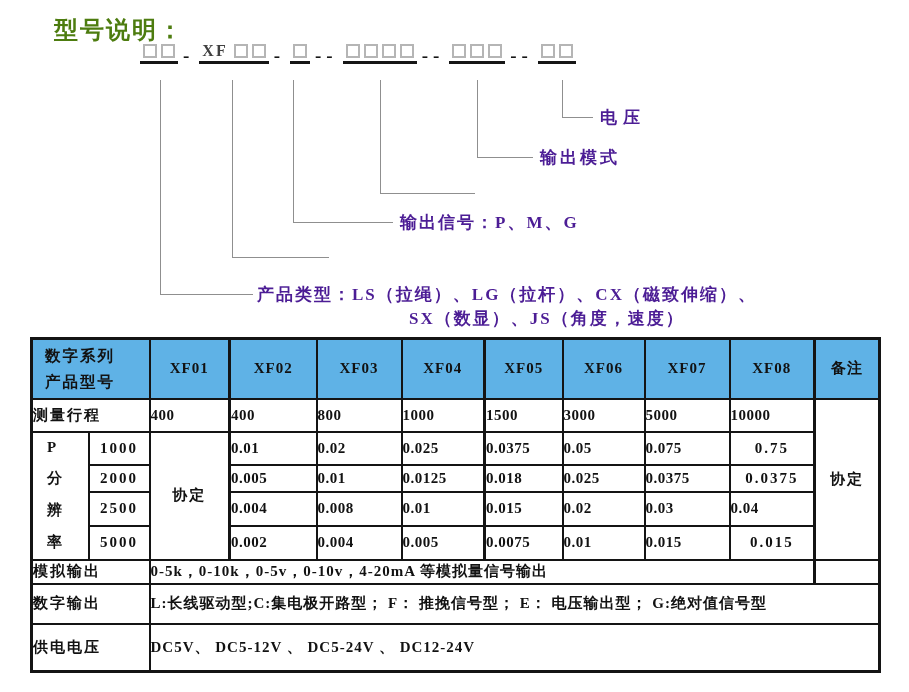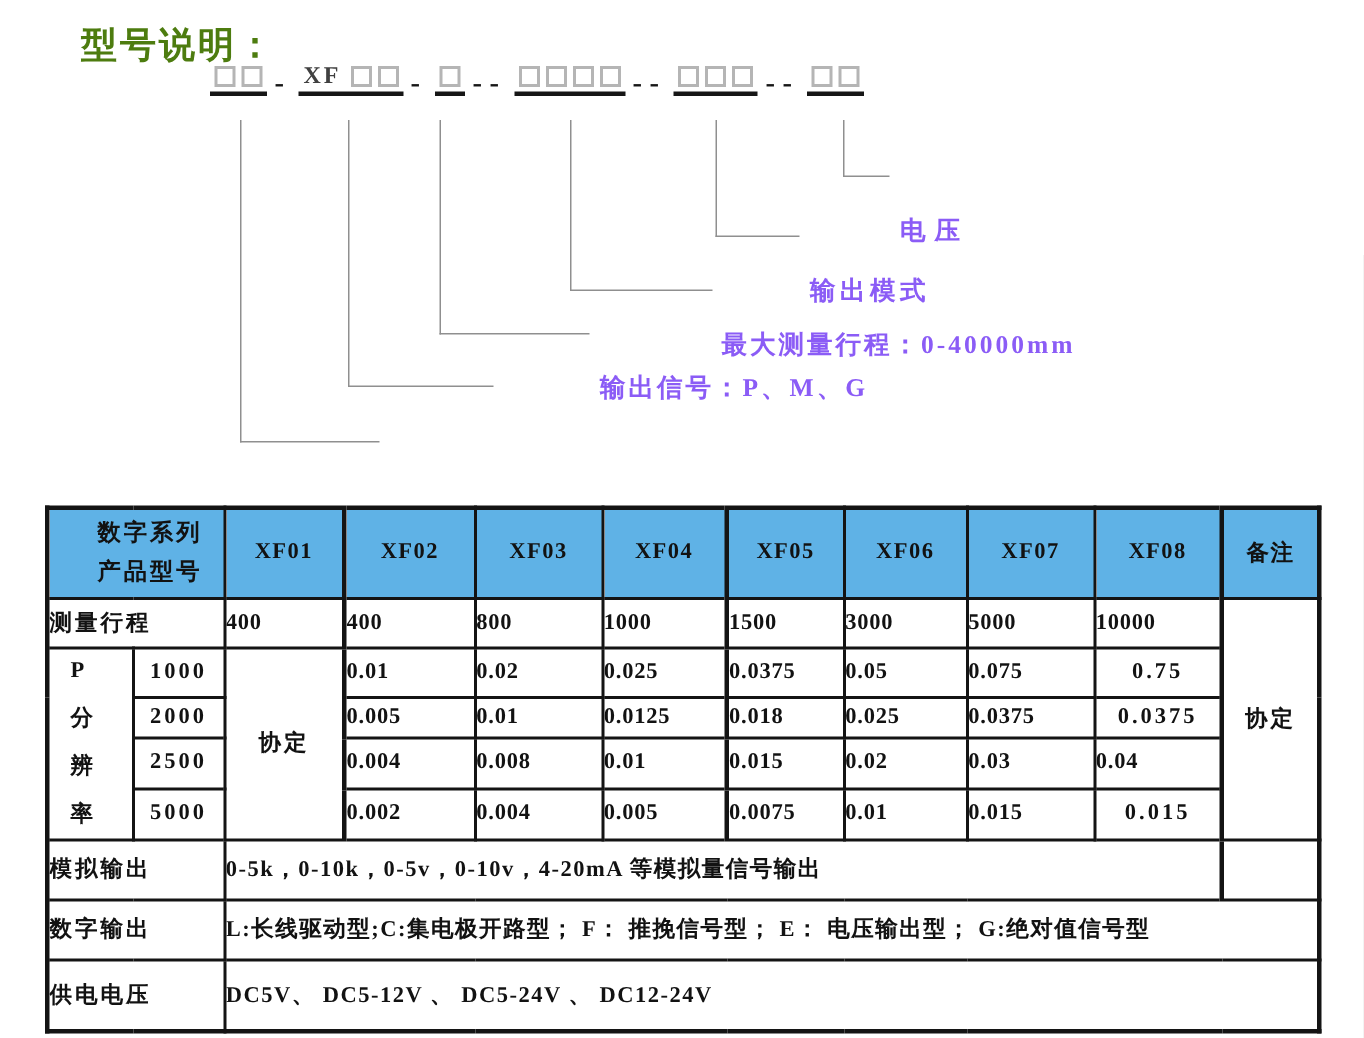--- a/index.html
+++ b/index.html
@@ -27,39 +27,39 @@
     line-height:14px;margin-right:2px;
   }
   .code-sep{
     font-size:19px;font-weight:bold;color:#161616;margin:0 5px;line-height:17px;
     letter-spacing:5px;white-space:pre;
   }
   
   .elbow{position:absolute;border-left:1px solid #8f8f8f;border-bottom:1px solid #8f8f8f;}
   
   .dia-label{
-    position:absolute;font-size:17px;font-weight:bold;color:#8b5cf6;
-    letter-spacing:3px;white-space:nowrap;margin-top:36px;
+    position:absolute;font-size:17px;font-weight:bold;color:#4c1d95;
+    letter-spacing:3px;white-space:nowrap;
   }
   .dia-label.tight{letter-spacing:2px;}
   .ptype-line2{margin-top:1px;padding-left:152px;letter-spacing:2px;}
   
   .spec-table{
     position:absolute;left:30px;top:337px;width:848px;
     border-collapse:collapse;table-layout:fixed;
     border:3px solid #141414;
     font-family:"Liberation Serif","DejaVu Serif",serif;font-weight:bold;color:#121212;
   }
   .spec-table td,.spec-table th{
     border:2px solid #141414;padding:0;font-size:15px;font-weight:bold;overflow:hidden;
   }
   .bl3{border-left-width:3px !important;}
   .hdr{background:#5fb2e6;}
   .hdr-series{text-align:left;vertical-align:middle;}
-  .hdr-series .ln{padding-left:12px;line-height:26px;letter-spacing:2px;font-size:15.5px;margin-left:20px;}
+  .hdr-series .ln{padding-left:12px;line-height:26px;letter-spacing:2px;font-size:15.5px;}
   .hdr-model{text-align:center;letter-spacing:1px;}
   .lab{text-align:left;padding-left:12px;letter-spacing:2px;font-size:15.5px;}
   .val{text-align:left;padding-left:12px;letter-spacing:0.5px;}
   .ctr{text-align:center;letter-spacing:2px;}
   .vert-cell{vertical-align:middle;}
   .vert-stack{
     display:flex;flex-direction:column;justify-content:space-around;
     height:126px;padding-left:14px;align-items:flex-start;font-size:15px;
   }
   .longval{text-align:left;padding-left:12px;letter-spacing:1px;font-size:15px;white-space:nowrap;}
@@ -108,22 +108,25 @@
 
   <div class="elbow" style="left:562px;top:80px;width:30px;height:37px;"></div>
   <div class="elbow" style="left:477px;top:80px;width:55px;height:77px;"></div>
   <div class="elbow" style="left:380px;top:80px;width:94px;height:113px;"></div>
   <div class="elbow" style="left:293px;top:80px;width:99px;height:142px;"></div>
   <div class="elbow" style="left:232px;top:80px;width:96px;height:177px;"></div>
   <div class="elbow" style="left:160px;top:80px;width:92px;height:214px;"></div>
 
   <div class="dia-label" style="left:600px;top:106px;letter-spacing:6px;">电压</div>
   <div class="dia-label" style="left:540px;top:146px;">输出模式</div>
-  <div class="dia-label tight" style="left:481px;top:182px;">最大测量行程：0-40000mm</div>
   <div class="dia-label tight" style="left:400px;top:211px;">输出信号：P、M、G</div>
+  <div class="dia-label tight" style="left:257px;top:283px;">
+    <div>产品类型：LS（拉绳）、LG（拉杆）、CX（磁致伸缩）、</div>
+    <div class="ptype-line2">SX（数显）、JS（角度，速度）</div>
+  </div>
 
   <table class="spec-table">
     <colgroup>
       <col style="width:57px">
         <col style="width:61px">
       <col style="width:80px">
         <col style="width:87px">
         <col style="width:85px">
         <col style="width:83px">
       <col style="width:78px">
@@ -202,21 +205,21 @@
     <tr style="height:33px">
       <td class="ctr">5000</td>
       <td class="val bl3">0.002</td>
       <td class="val">0.004</td>
       <td class="val">0.005</td>
       <td class="val bl3">0.0075</td>
       <td class="val">0.01</td>
       <td class="val">0.015</td>
       <td class="ctr">0.015</td>
     </tr>
-    <tr style="height:40px">
+    <tr style="height:24px">
       <td colspan="2" class="lab">模拟输出</td>
       <td colspan="8" class="longval">0-5k，0-10k，0-5v，0-10v，4-20mA 等模拟量信号输出</td>
       <td class="bl3"></td>
     </tr>
     <tr style="height:40px">
       <td colspan="2" class="lab">数字输出</td>
       <td colspan="9" class="longval">L:长线驱动型;C:集电极开路型； F： 推挽信号型； E： 电压输出型； G:绝对值信号型</td>
     </tr>
     <tr style="height:48px">
       <td colspan="2" class="lab">供电电压</td>

